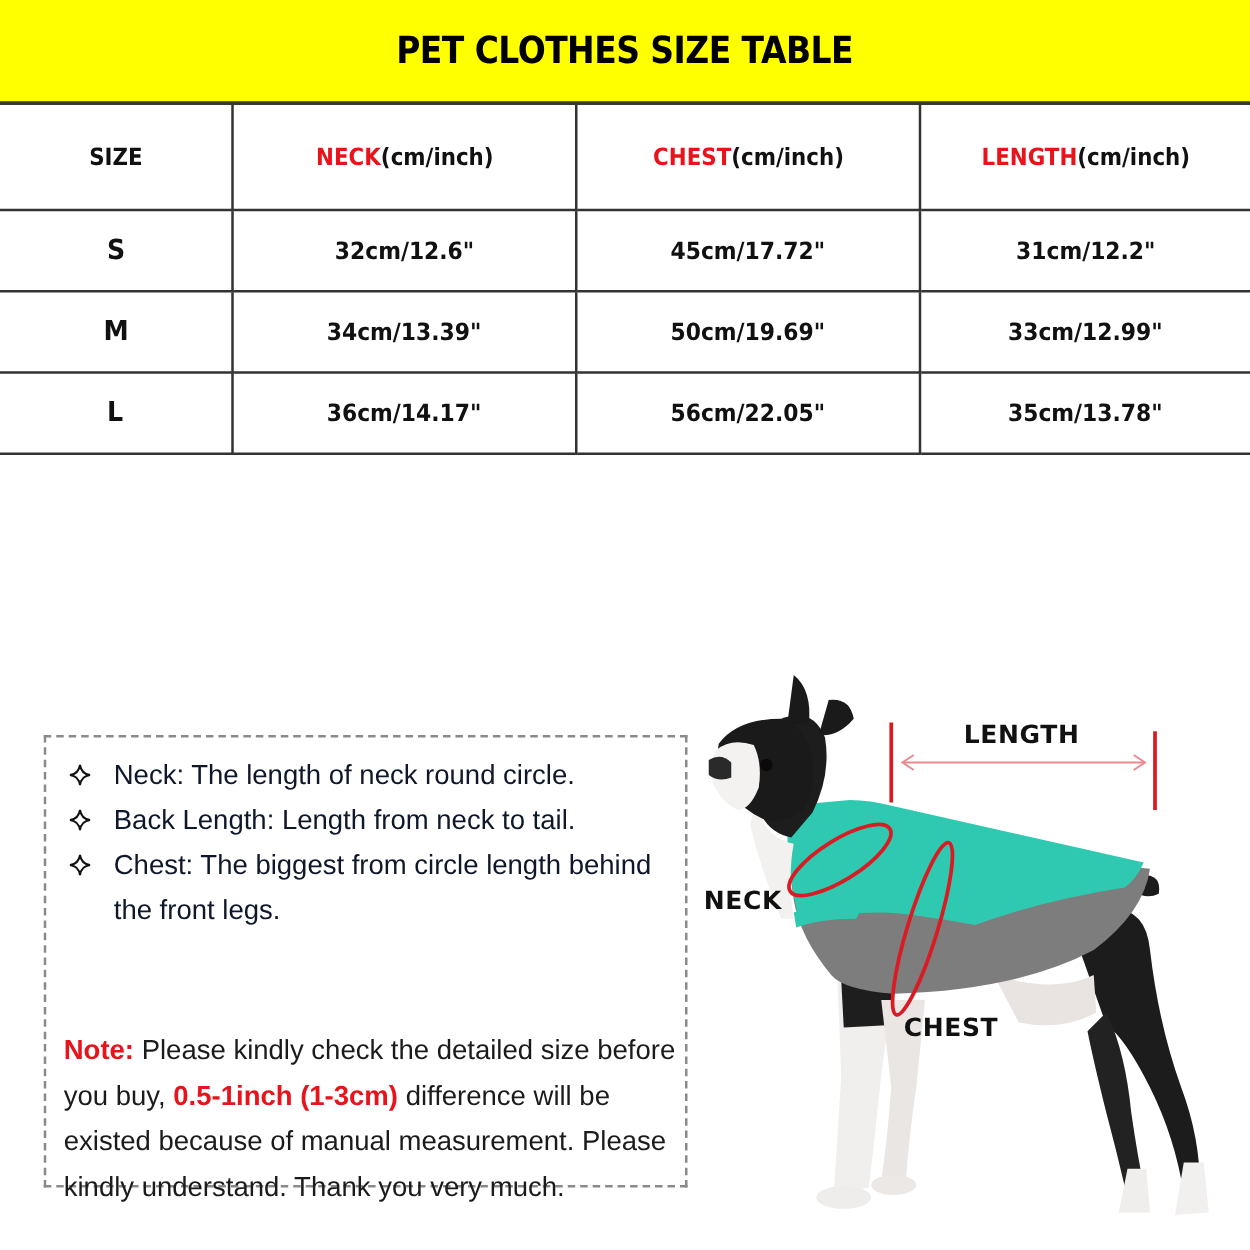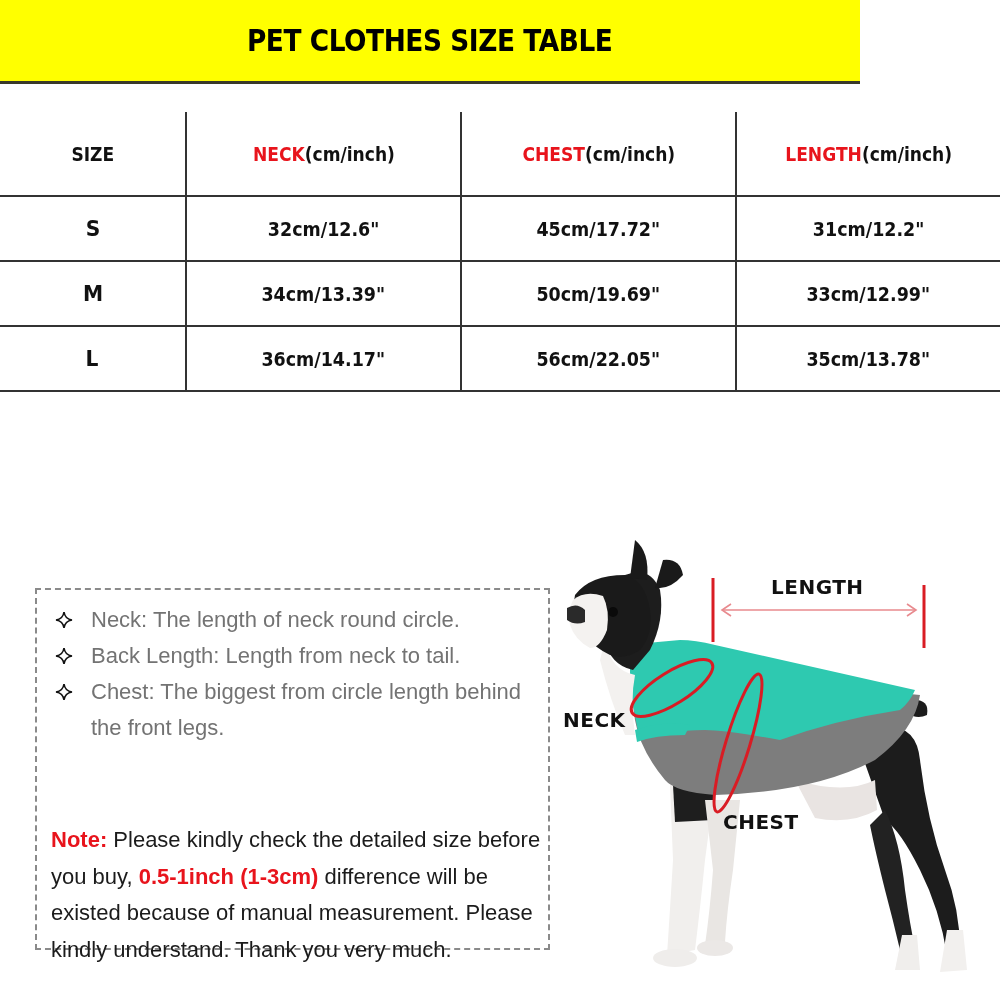--- a/index.html
+++ b/index.html
@@ -1,31 +1,31 @@
 <!DOCTYPE html>
 <html><head>
 <meta charset="utf-8">
 <style>
   * { box-sizing: border-box; margin: 0; padding: 0; }
   html, body { width: 1000px; height: 1000px; background: #ffffff; overflow: hidden; }
   body { position: relative; font-family: "Liberation Sans", "DejaVu Sans", sans-serif; color: #111; }
 
   .banner {
-    position: absolute; left: 0; top: 0; width: 860px; height: 84px;
+    position: absolute; left: 0; top: 0; width: 1000px; height: 84px;
     background: #ffff00; border-bottom: 3px solid #3a3a2a;
     display: flex; align-items: center; justify-content: center;
   }
   .banner-title {
     font-family: "DejaVu Sans", sans-serif; font-weight: bold; font-size: 30px;
     letter-spacing: -0.5px; color: #000; transform: scaleX(0.88);
   }
 
   .size-table {
     position: absolute; left: 0; top: 84px; width: 1000px;
-    border-collapse: collapse; table-layout: fixed; margin-top: 28px;
+    border-collapse: collapse; table-layout: fixed;
   }
   .size-table td, .size-table th {
     border: 2px solid #333; text-align: center; vertical-align: middle;
     font-family: "DejaVu Sans", sans-serif; font-weight: bold; color: #111;
   }
   .size-table tr td:first-child, .size-table tr th:first-child { border-left: none; }
   .size-table tr td:last-child, .size-table tr th:last-child { border-right: none; }
   .size-table th { height: 84px; font-size: 19px; border-top: none; }
   .size-table td { height: 65px; font-size: 19px; }
   .size-table td.size-cell { font-size: 22px; }
@@ -37,21 +37,21 @@
   .hdr-inner { display: inline-block; transform: scaleX(0.9); }
   .cell-inner { display: inline-block; transform: scaleX(0.92); }
 
   .notes-box {
     position: absolute; left: 35px; top: 588px; width: 515px; height: 362px;
     border: 2px dashed #8a8a8a;
   }
   .bullet-list { position: absolute; left: 12px; top: 12px; width: 495px; list-style: none; }
   .bullet-item {
     display: flex; align-items: flex-start;
-    font-family: "Liberation Sans", sans-serif; font-size: 22px; line-height: 36px; color: #737373;
+    font-family: "Liberation Sans", sans-serif; font-size: 22px; line-height: 36px; color: #0f172a;
   }
   .sparkle { width: 30px; flex: 0 0 30px; margin-right: 12px; display: flex; justify-content: center; padding-top: 9px; }
   .note-text {
     position: absolute; left: 14px; top: 194px; width: 495px;
     font-family: "Liberation Sans", sans-serif; font-size: 22px; line-height: 36.5px; color: #1b1b1b; margin-top: 38px;
   }
   .red-bold { color: #e8141c; font-weight: bold; }
 
   .dog-figure { position: absolute; left: 555px; top: 530px; width: 445px; height: 460px; }
   .lbl {

